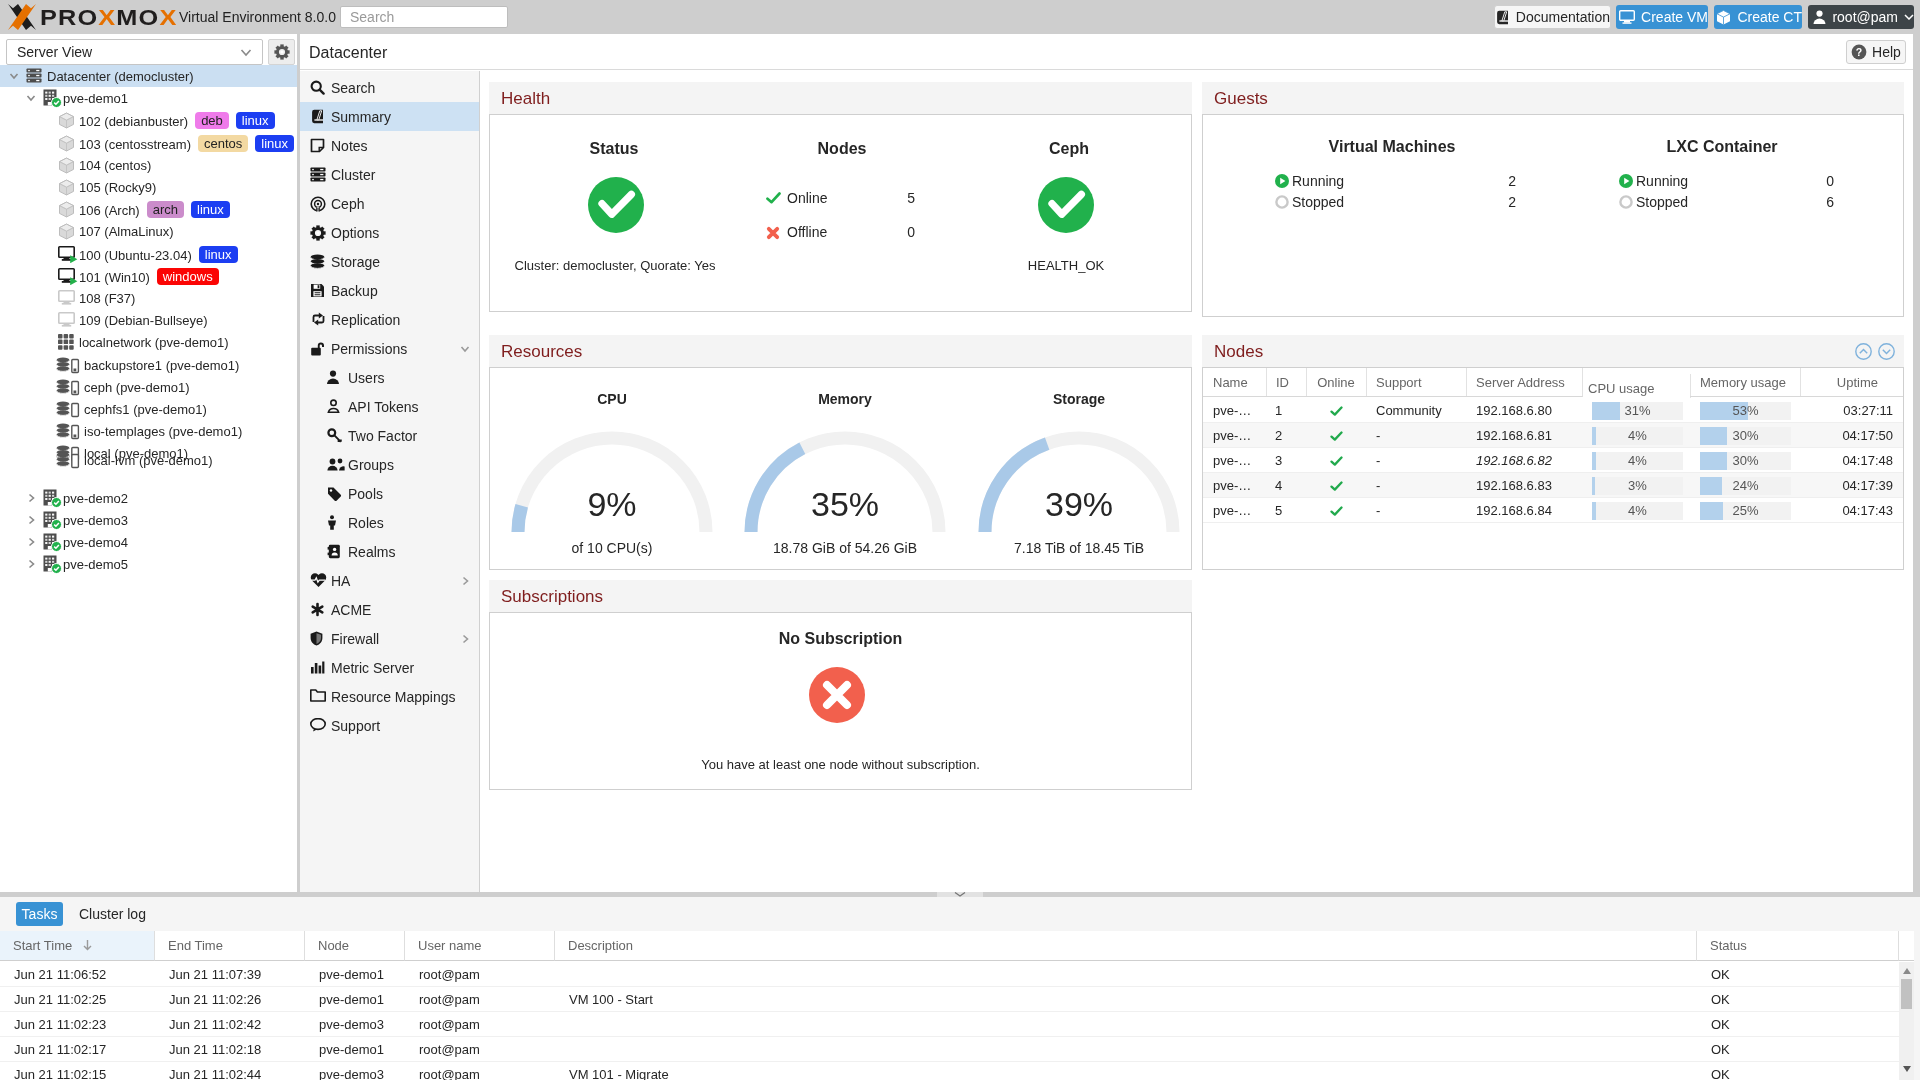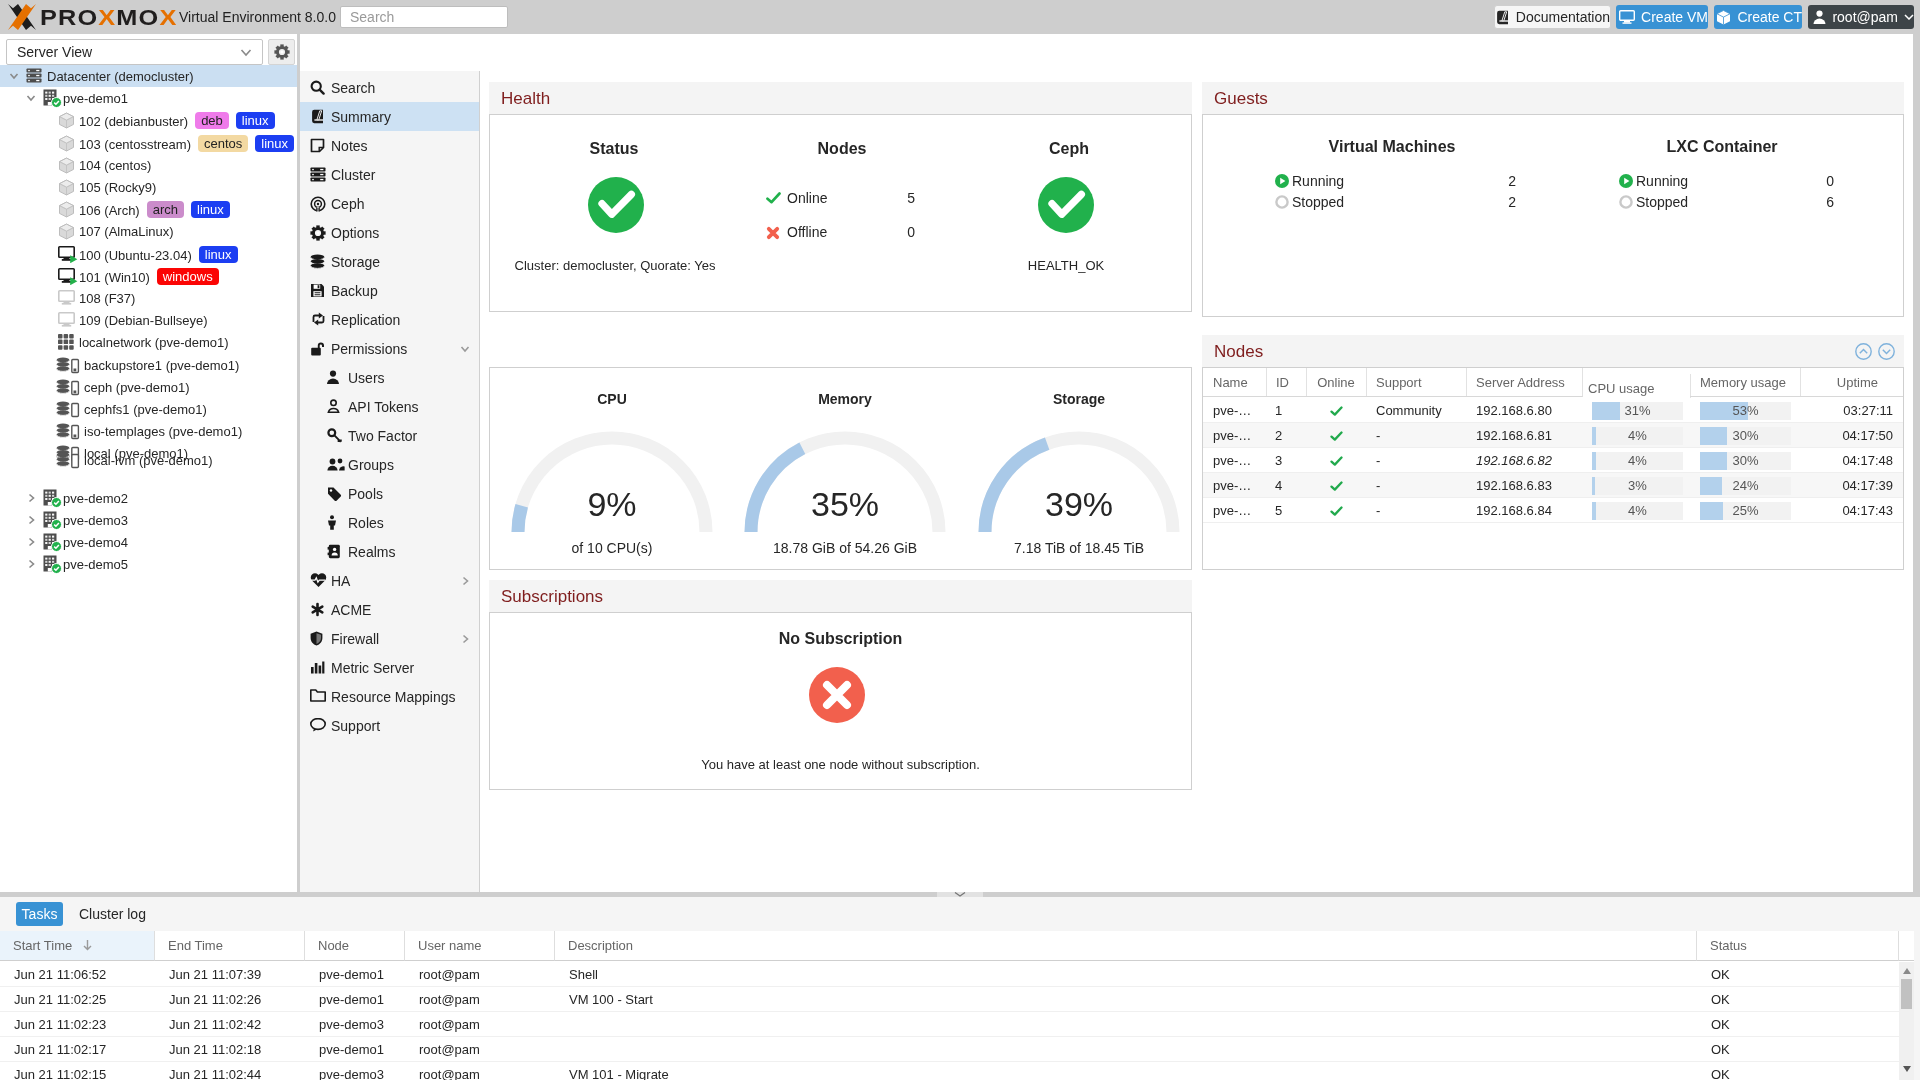--- a/index.html
+++ b/index.html
@@ -493,20 +493,27 @@
             <rect x="5.8" y="13" width="4" height="3.5" fill="#fff"></rect>
             <circle cx="14.5" cy="13.5" r="5" fill="#21b14c" stroke="#fff" stroke-width="1"></circle>
             <path d="M12.2,13.6 L13.9,15.2 L16.9,11.9" stroke="#fff" stroke-width="1.5" fill="none"></path>
           </svg>
         </span>
         <span class="tlabel" style="left:63px">pve-demo5</span>
       </div>
 </div>
   </div>
 <div id="center">
+<div id="titlebar">
+      <div class="t">Datacenter</div>
+      <div id="helpbtn"><svg width="16" height="16" viewBox="0 0 16 16" style="">
+          <circle cx="8" cy="8" r="7.4" fill="#555"></circle>
+          <text x="8" y="11.6" font-size="10.5" font-weight="bold" fill="#fff" text-anchor="middle" font-family="Liberation Sans">?</text>
+        </svg> Help</div>
+    </div>
 <div id="menu">
 <div class="mrow" style="top:2px"><span class="mic">
           <svg width="15" height="15" viewBox="0 0 15 15" style="">
             <circle cx="6.2" cy="6.2" r="4.6" fill="none" stroke="#1a1a1a" stroke-width="2.1"></circle>
             <path d="M9.6,9.6 L13.6,13.6" stroke="#1a1a1a" stroke-width="2.4" stroke-linecap="round"></path>
           </svg>
         </span>Search</div>
 <div class="mrow sel" style="top:31px"><span class="mic">
           <svg width="15" height="15" viewBox="0 0 15 15">
             <path d="M4.2,0.8 h8.8 v13.4 h-8.8 a2.1,2.1 0 0 1 -2.1,-2.1 v-9.2 a2.1,2.1 0 0 1 2.1,-2.1 z" fill="#1a1a1a"></path>
@@ -763,20 +770,23 @@
 <div class="abs" style="left:598px;top:91px;width:34px;text-align:right;font-size:14px">0</div>
 <div class="abs" style="left:417px;top:113px">
         <svg width="14" height="14" viewBox="0 0 14 14" style="">
           <circle cx="7" cy="7" r="5.6" fill="none" stroke="#c9c9c9" stroke-width="2.4"></circle>
         </svg>
       </div>
 <div class="abs" style="left:434px;top:112px;font-size:14px">Stopped</div>
 <div class="abs" style="left:598px;top:112px;width:34px;text-align:right;font-size:14px">6</div>
 </div>
 <div class="panel" id="p-res" style="left:189px;top:301px;width:703px;height:235px">
+<div class="phead">
+        <div class="pt">Resources</div>
+      </div>
       <div class="pbody"></div>
 <div class="colhead" style="left:18px;top:56px;width:210px;text-align:center;font-size:14px">CPU</div>
 <div class="abs" style="left:18px;top:94px">
         <svg width="210" height="104" viewBox="0 0 210 104">
           <path d="M11.0,102.99999999999999 A94,94 0 0 1 199.0,103.0" fill="none" stroke="#f1f1f1" stroke-width="13"></path>
           <path d="M11.0,102.99999999999999 A94,94 0 0 1 14.732393546367348,76.77483603231246" fill="none" stroke="#a9c9e8" stroke-width="13"></path>
         </svg>
       </div>
 <div class="abs" style="left:18px;top:150px;width:210px;text-align:center;font-size:34px">9%</div>
 <div class="abs" style="left:18px;top:205px;width:210px;text-align:center;font-size:14px">of 10 CPU(s)</div>
@@ -977,21 +987,20 @@
 <div class="thr" style="left:305px;width:100px;">Node</div>
 <div class="thr" style="left:405px;width:150px;">User name</div>
 <div class="thr" style="left:555px;width:1142px;">Description</div>
 <div class="thr" style="left:1697px;width:202px;">Status</div>
 <div class="thr" style="left:1899px;width:15px;border-right:none"></div>
 <div class="tdr" style="left:0;top:31px;width:1899px;border-bottom:1px solid #f0f0f0;background:#fff">
 <div style="left:4px;width:141px;overflow:hidden">Jun 21 11:06:52</div>
 <div style="left:159px;width:136px;overflow:hidden">Jun 21 11:07:39</div>
 <div style="left:309px;width:86px;overflow:hidden">pve-demo1</div>
 <div style="left:409px;width:136px;overflow:hidden">root@pam</div>
-<div style="left:559px;width:1128px;overflow:hidden">Shell</div>
 <div style="left:1701px;width:188px;overflow:hidden">OK</div>
 </div>
 <div class="tdr" style="left:0;top:56px;width:1899px;border-bottom:1px solid #f0f0f0;background:#fff">
 <div style="left:4px;width:141px;overflow:hidden">Jun 21 11:02:25</div>
 <div style="left:159px;width:136px;overflow:hidden">Jun 21 11:02:26</div>
 <div style="left:309px;width:86px;overflow:hidden">pve-demo1</div>
 <div style="left:409px;width:136px;overflow:hidden">root@pam</div>
 <div style="left:559px;width:1128px;overflow:hidden">VM 100 - Start</div>
 <div style="left:1701px;width:188px;overflow:hidden">OK</div>
 </div>

